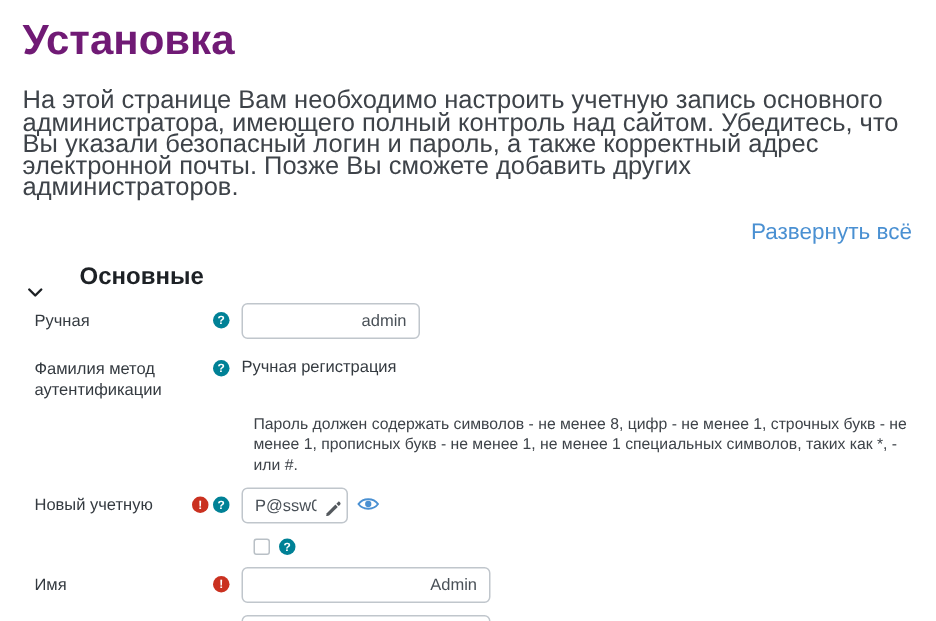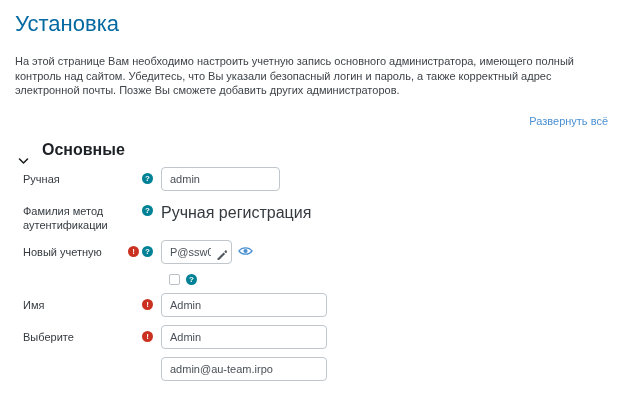--- a/index.html
+++ b/index.html
@@ -5,34 +5,34 @@
   * { margin: 0; padding: 0; box-sizing: border-box; }
   html, body { background: #fff; }
   body {
     width: 624px; height: 414px; overflow: hidden;
     font-family: "Liberation Sans", sans-serif;
     color: #343a40;
   }
   .page { padding: 9px 16px 0 15px; }
 
   h1.page-title {
-    font-size: 22px; font-weight: normal; color: #0369a1;
+    font-size: 28px; font-weight: bold; color: #701a75;
     letter-spacing: 0; margin: 2px 0 17px 0;
   }
   .intro {
-    font-size: 11px; line-height: 14.5px; color: #3e4349;
+    font-size: 17px; line-height: 14.5px; color: #3e4349;
     max-width: 600px;
   }
   .expand-row { text-align: right; margin-top: 13px; }
   .expand-link {
-    font-size: 11px; color: #4a90d2; text-decoration: none; cursor: pointer; margin-top: 48px;
+    font-size: 15px; color: #4a90d2; text-decoration: none; cursor: pointer; margin-top: 48px;
   }
 
   .section-header {
-    display: flex; align-items: flex-end; gap: 13px;
+    display: flex; align-items: flex-end; gap: 24px;
     margin: 12px 0 6px 3px; cursor: pointer;
   }
   .chevron { display: inline-block; width: 11px; height: 8px; }
   .section-title { font-size: 16px; font-weight: bold; color: #1d2125; }
 
   .form { padding-left: 8px; }
   .form-row { display: flex; align-items: flex-start; margin-top: 8px; }
   .label-wrap {
     width: 130px; flex: 0 0 130px; display: flex;
     justify-content: space-between; align-items: flex-start;
@@ -44,27 +44,27 @@
     display: inline-block; width: 11px; height: 11px; border-radius: 50%;
     color: #fff; font-size: 8px; font-weight: bold; line-height: 11px;
     text-align: center; flex: 0 0 auto; cursor: pointer;
   }
   .badge.help { background: #008196; }
   .badge.req  { background: #ca3120; cursor: default; }
 
   .txt-input {
     height: 24px; border: 1px solid #c0c6cc; border-radius: 4px;
     font-family: "Liberation Sans", sans-serif; font-size: 11px; color: #495057;
-    padding: 0 8px; background: #fff; outline: none;
+    padding: 0 8px; background: #fff; outline: none; text-align: right;
   }
   .w-login { width: 119px; }
   .w-name  { width: 166px; }
   .w-pass  { width: 71px; padding-right: 20px; }
 
-  .static-value { font-size: 16px; color: #343a40; padding-top: 5px; }
+  .static-value { font-size: 11px; color: #343a40; padding-top: 5px; }
 
   .hint-block {
     margin: 10px 0 0 146px; font-size: 10.5px; line-height: 13.5px;
     color: #3e4349; max-width: 462px;
   }
 
   .pass-wrap { position: relative; display: inline-block; }
   .pencil-icon { position: absolute; right: 5px; top: 6px; pointer-events: none; }
   .eye-btn { margin-left: 6px; margin-top: 5px; display: inline-block; cursor: pointer; background: none; border: none; padding: 0; }
 
@@ -112,20 +112,21 @@
     <div class="form-row">
       <div class="label-wrap">
         <span class="field-label">Фамилия метод аутентификации</span>
         <span class="icon-group">
           <span class="badge help">?</span>
         </span>
       </div>
       <span class="static-value">Ручная регистрация</span>
     </div>
 
+    <div class="hint-block">Пароль должен содержать символов - не менее 8, цифр - не менее 1, строчных букв - не менее 1, прописных букв - не менее 1, не менее 1 специальных символов, таких как *, - или #.</div>
 
     <div class="form-row">
       <div class="label-wrap">
         <span class="field-label">Новый учетную</span>
         <span class="icon-group">
           <span class="badge req">!</span>
           <span class="badge help">?</span>
         </span>
       </div>
       <span class="pass-wrap">

